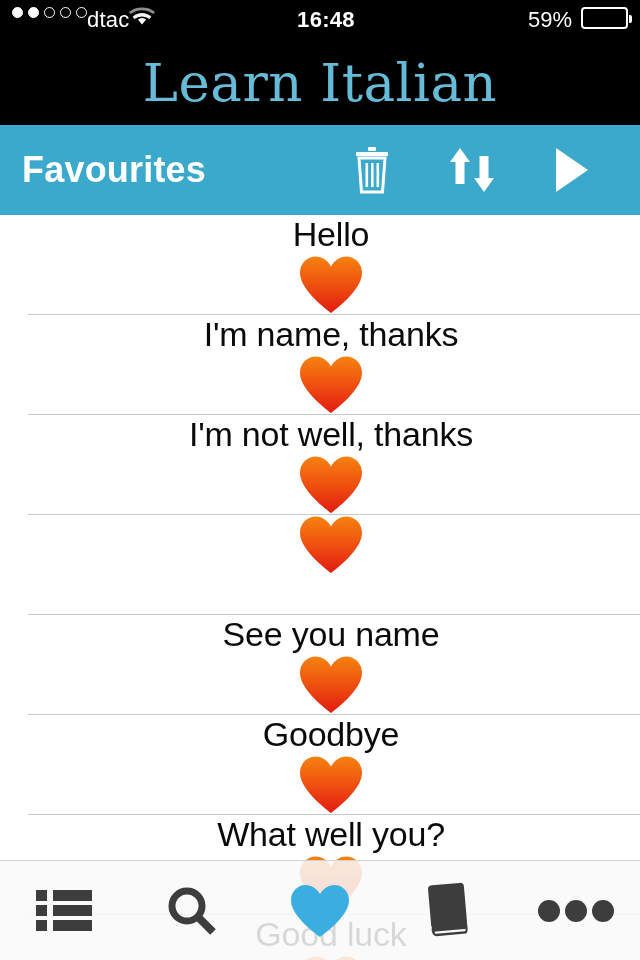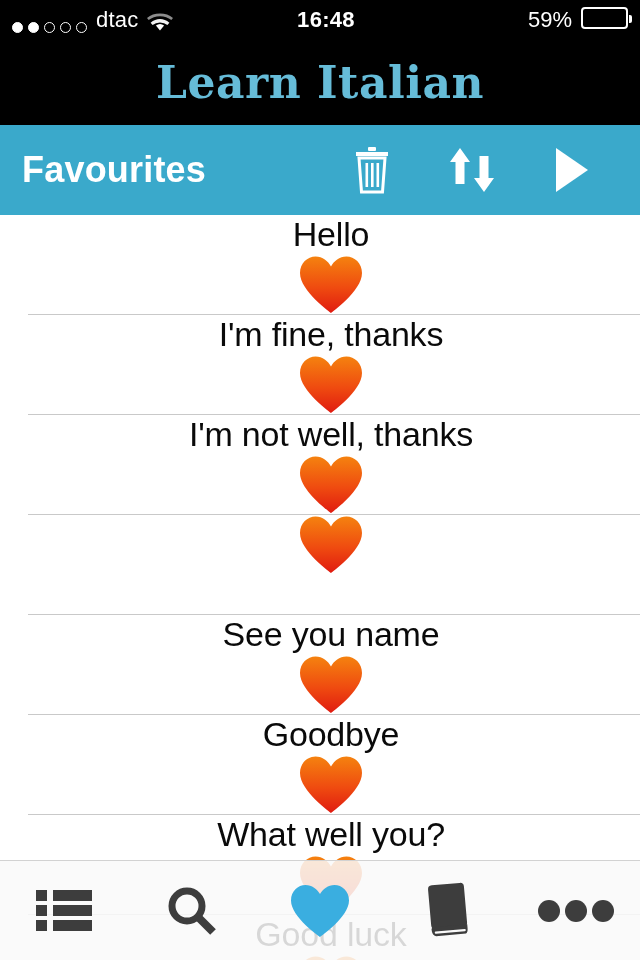--- a/index.html
+++ b/index.html
@@ -23,21 +23,21 @@
   
   .statusbar {
     position: relative;
     height: 40px;
     background: #000000;
     color: #ffffff;
     display: flex;
     align-items: center;
     padding: 0 12px;
   }
-  .sb-left { display: flex; align-items: flex-end; gap: 9px; }
+  .sb-left { display: flex; align-items: flex-start; }
   .sb-dots { display: flex; align-items: center; gap: 5px; }
   .dot {
     width: 11px; height: 11px; border-radius: 50%;
     border: 1.6px solid #ffffff;
   }
   .dot.filled { background: #ffffff; }
   .sb-carrier {
     font-size: 22px;
     letter-spacing: 0.2px;
     font-family: "Liberation Sans", sans-serif;
@@ -77,23 +77,23 @@
   
   .apptitle {
     height: 85px;
     background: #000000;
     display: flex;
     align-items: center;
     justify-content: center;
   }
   .apptitle span {
     color: #66bcd8;
-    font-size: 44px;
+    font-size: 53px;
     font-family: "DejaVu Serif", serif;
-    font-weight: 700;
+    font-weight: 400;
     letter-spacing: 0.5px;
   }
 
   
   .toolbar {
     height: 90px;
     background: #3aa9cb;
     display: flex;
     align-items: center;
     padding-left: 22px;
@@ -261,21 +261,21 @@
                 <stop offset="55%" stop-color="#ef4b10"></stop>
                 <stop offset="100%" stop-color="#e01b10"></stop>
               </linearGradient>
             </defs>
             <path d="M33 58 C33 58 2 36 2 18 C2 8.2 9.4 1.5 17.6 1.5 C24.6 1.5 30 6 33 11.5 C36 6 41.4 1.5 48.4 1.5 C56.6 1.5 64 8.2 64 18 C64 36 33 58 33 58 Z" fill="url(#hg0)"></path>
           </svg>
         </div>
         <div class="row-sep"></div>
       </div>
       <div class="row">
-        <div class="row-label">I'm fine, thanks</div>
+        <div class="row-label">I'm name, thanks</div>
         <div class="row-heart">
           <svg width="66" height="60" viewBox="0 0 66 60">
             <defs>
               <linearGradient id="hg1" x1="0" y1="0" x2="0" y2="1">
                 <stop offset="0%" stop-color="#f5820f"></stop>
                 <stop offset="55%" stop-color="#ef4b10"></stop>
                 <stop offset="100%" stop-color="#e01b10"></stop>
               </linearGradient>
             </defs>
             <path d="M33 58 C33 58 2 36 2 18 C2 8.2 9.4 1.5 17.6 1.5 C24.6 1.5 30 6 33 11.5 C36 6 41.4 1.5 48.4 1.5 C56.6 1.5 64 8.2 64 18 C64 36 33 58 33 58 Z" fill="url(#hg1)"></path>

